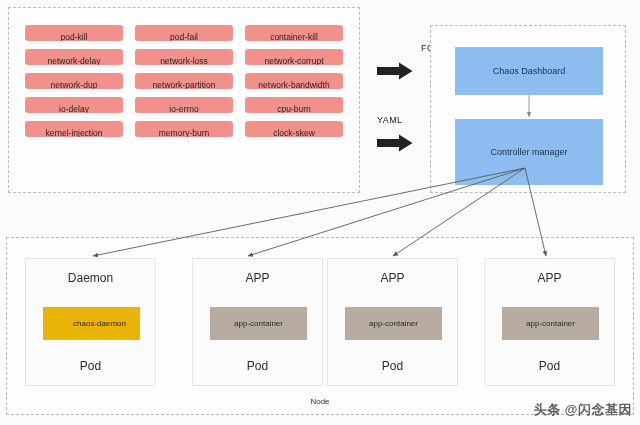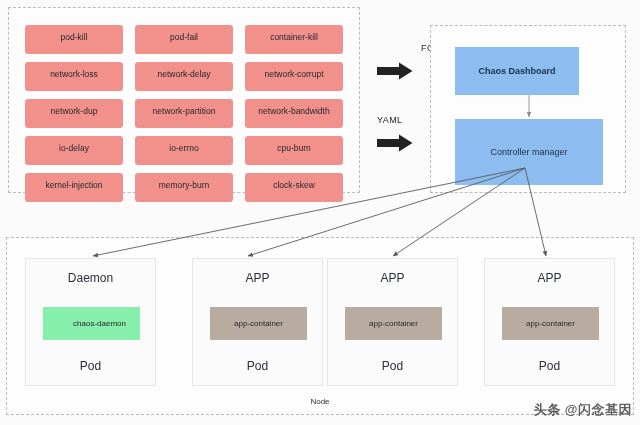--- a/index.html
+++ b/index.html
@@ -35,21 +35,21 @@
     position: absolute;
     left: 25px;
     top: 25px;
     width: 318px;
     display: grid;
     grid-template-columns: repeat(3, 1fr);
     column-gap: 12px;
     row-gap: 8px;
   }
   .fault-chip {
-    height: 29px;
+    height: 16px;
     line-height: 24px;
     text-align: center;
     background: #f2918c;
     color: #1f2328;
     font-size: 8.5px;
     border-radius: 3px;
     white-space: nowrap;
     overflow: hidden;
   }
 
@@ -76,21 +76,21 @@
     position: absolute;
     background: #8cbcf0;
     color: #16304d;
     font-size: 9px;
     display: flex;
     align-items: center;
     justify-content: center;
     box-sizing: border-box;
     text-align: center;
   }
-  #chaos-dashboard    { left: 455px; top: 47px;  width: 124px; height: 48px; font-weight: bold; }
+  #chaos-dashboard    { left: 455px; top: 47px;  width: 148px; height: 48px; }
   #controller-manager { left: 455px; top: 119px; width: 148px; height: 66px; }
 
   
   .pod-box {
     position: absolute;
     top: 258px;
     width: 131px;
     height: 128px;
     border: 1px solid #e4e4ea;
     background: #fbfbfc;
@@ -118,21 +118,21 @@
     top: 48px;
     width: 97px;
     height: 33px;
     display: flex;
     align-items: center;
     justify-content: center;
     font-size: 8px;
     color: #1f2328;
     box-sizing: border-box;
   }
-  .container-chip.daemon { background: #86efac; padding-left: 16px; }
+  .container-chip.daemon { background: #eab308; padding-left: 16px; }
   .container-chip.app    { background: #b8aca0; }
 
   #node-label {
     position: absolute;
     left: 0;
     bottom: 8px;
     width: 100%;
     text-align: center;
     font-size: 8px;
     color: #2b2f36;
@@ -164,22 +164,22 @@
 </head>
 <body>
 
 <div id="canvas">
 
   <div class="dashed-box" id="faults-group"></div>
   <div id="fault-grid">
     <div class="fault-chip">pod-kill</div>
     <div class="fault-chip">pod-fail</div>
     <div class="fault-chip">container-kill</div>
+    <div class="fault-chip">network-delay</div>
     <div class="fault-chip">network-loss</div>
-    <div class="fault-chip">network-delay</div>
     <div class="fault-chip">network-corrupt</div>
     <div class="fault-chip">network-dup</div>
     <div class="fault-chip">network-partition</div>
     <div class="fault-chip">network-bandwidth</div>
     <div class="fault-chip">io-delay</div>
     <div class="fault-chip">io-errno</div>
     <div class="fault-chip">cpu-burn</div>
     <div class="fault-chip">kernel-injection</div>
     <div class="fault-chip">memory-burn</div>
     <div class="fault-chip">clock-skew</div>

